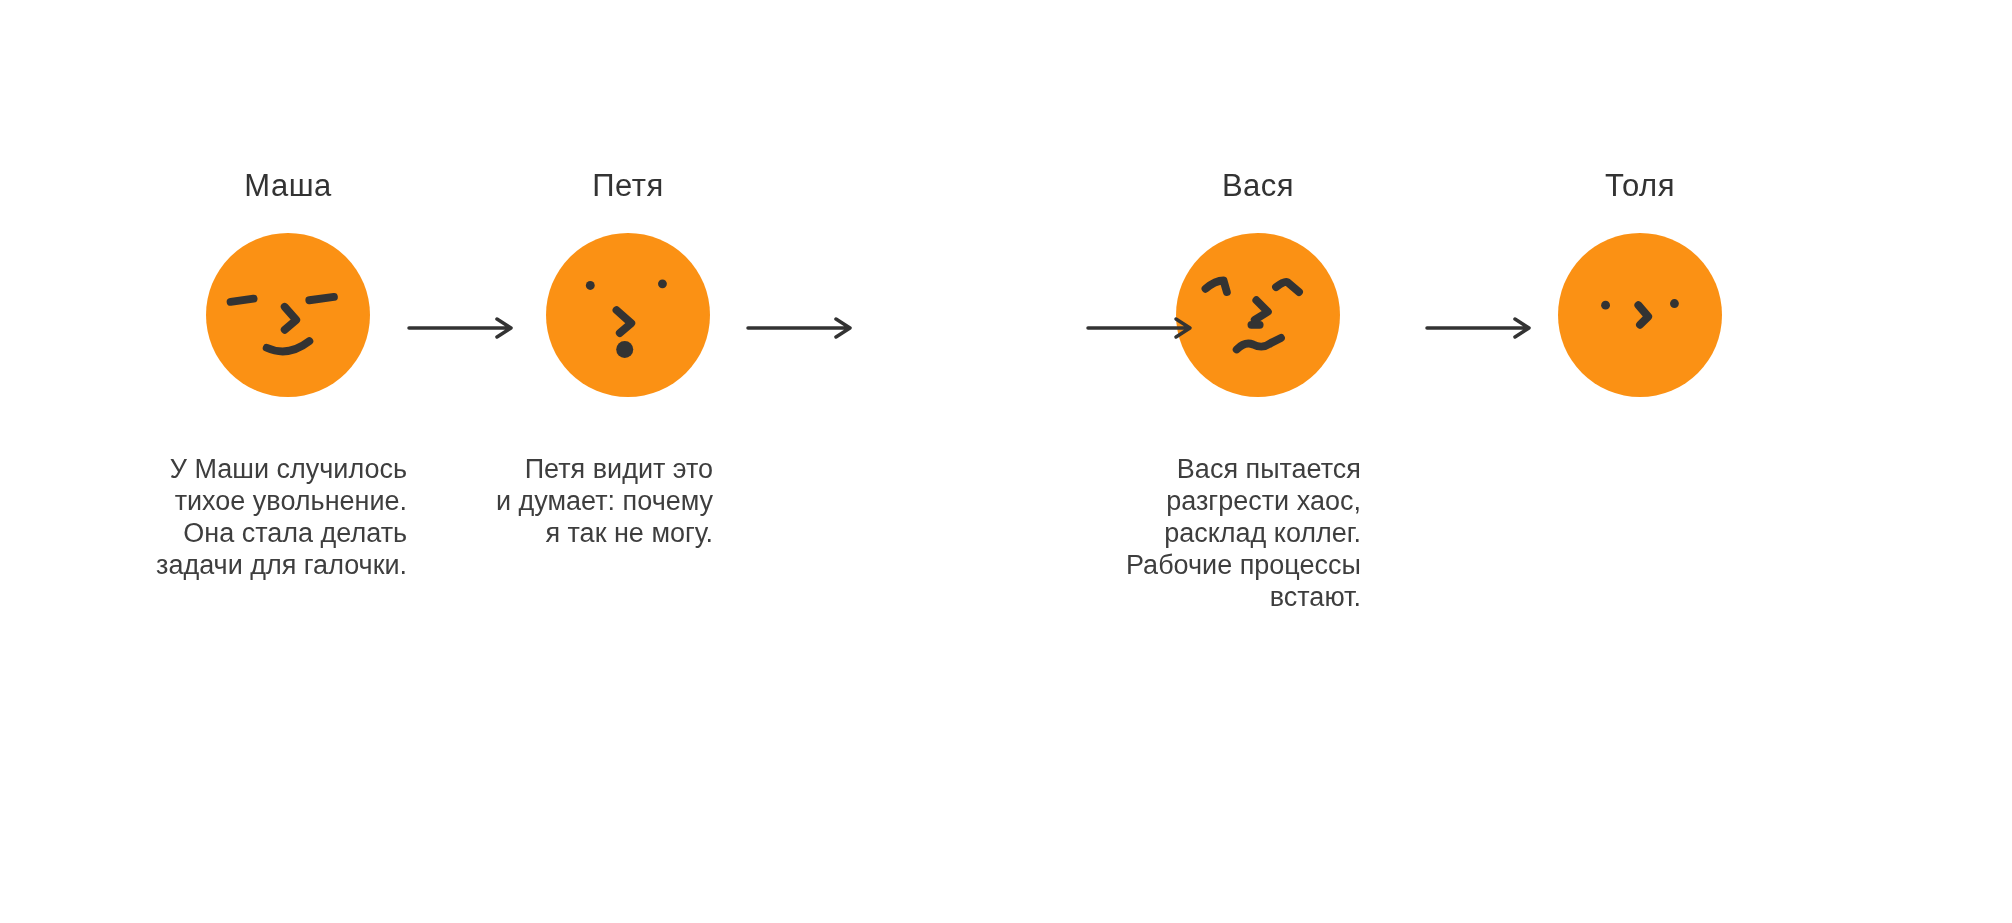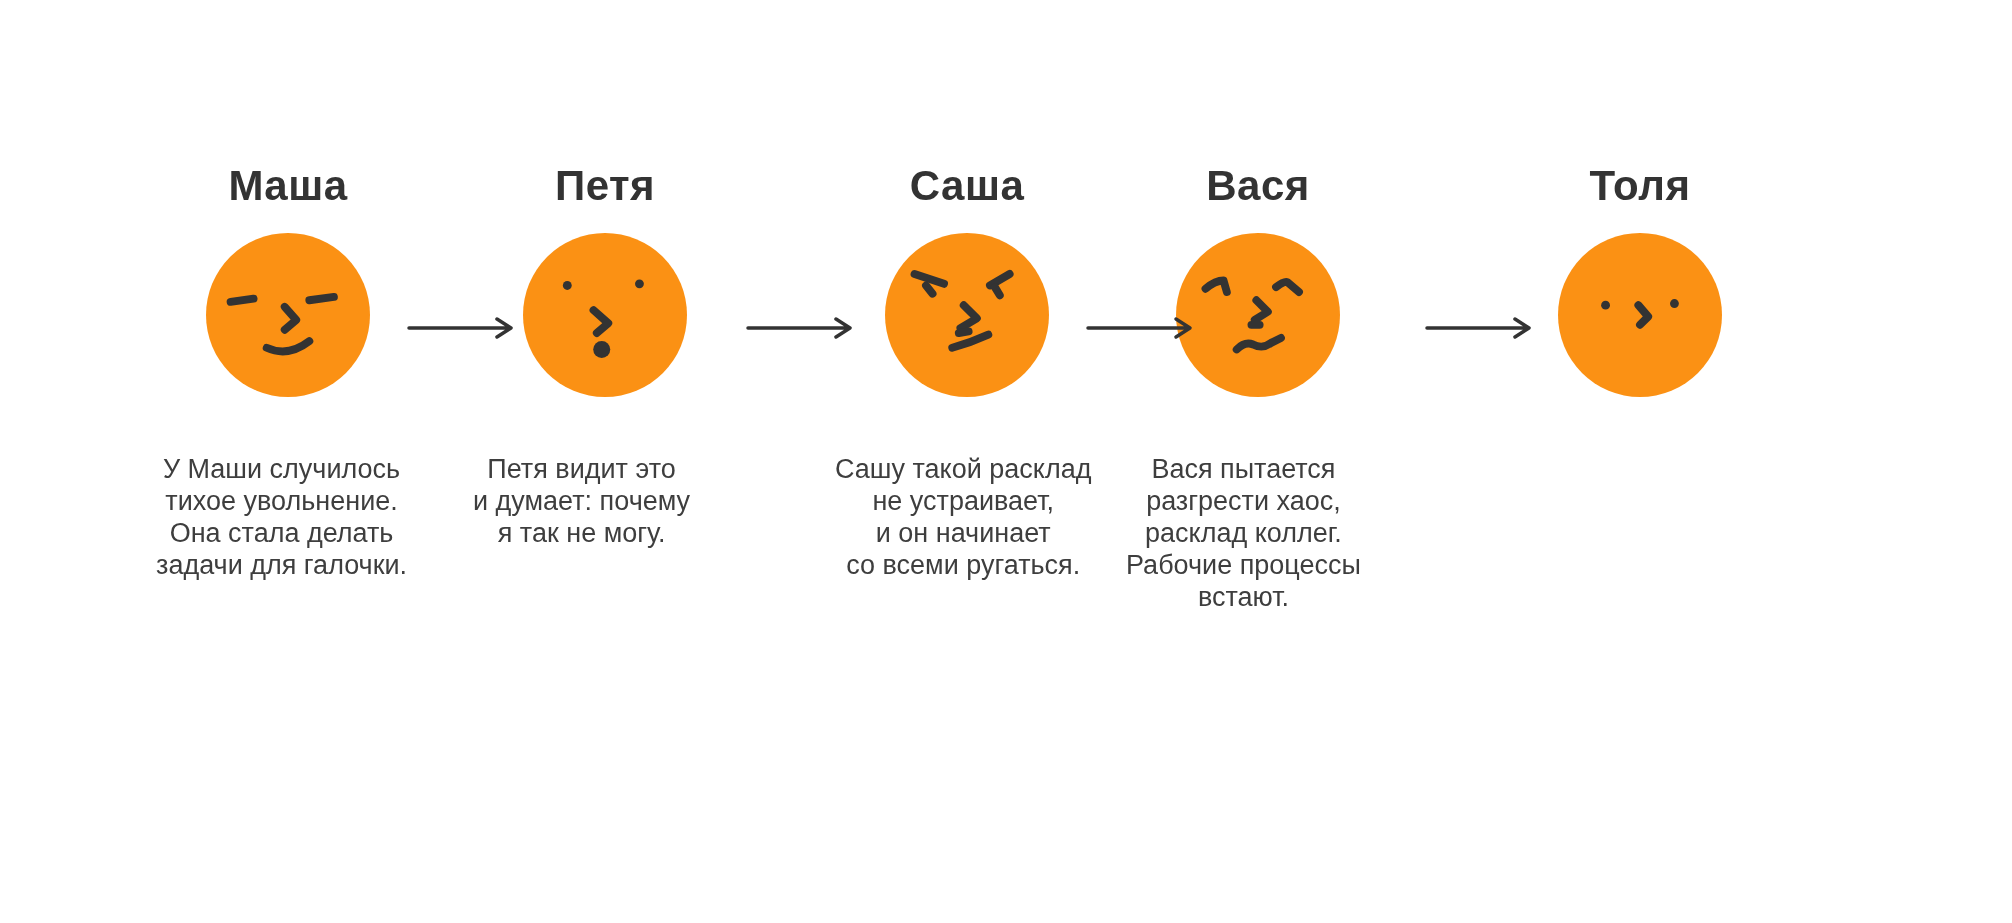--- a/index.html
+++ b/index.html
@@ -17,23 +17,23 @@
   .column {
     position: absolute;
     top: 163px;
     width: 320px;
     display: flex;
     flex-direction: column;
     align-items: center;
   }
 
   .person-name {
-    font-size: 42px;
+    font-size: 31px;
     line-height: 46px;
-    font-weight: 700;
+    font-weight: 400;
     letter-spacing: 0.5px;
     color: var(--ink, #333333);
     text-align: right;
   }
 
   .face {
     margin-top: 24px;
     width: 164px;
     height: 164px;
   }
@@ -52,21 +52,21 @@
   .dot { fill: var(--ink, #333333); }
 
   .person-desc {
     margin-top: 56px;
     align-self: flex-start;
     margin-left: 28px;
     font-size: 27px;
     line-height: 32px;
     color: var(--body-text, #3E3E3E);
     white-space: pre-line;
-    text-align: center;
+    text-align: right;
   }
 
   .arrow {
     position: absolute;
     top: 314px;
     width: 110px;
     height: 28px;
   }
   .arrow svg { display: block; }
   .arrow-ln {
@@ -92,55 +92,36 @@
         <path class="ln" d="M48 45 L55 53 L48 59"></path>
         <path class="ln" d="M37 70 Q50 76 63 66"></path>
       </svg>
     </div>
     <p class="person-desc">У Маши случилось
 тихое увольнение.
 Она стала делать
 задачи для галочки.</p>
   </section>
 
-  <section class="column" style="left:445px">
+  <section class="column" style="left:468px">
     <h2 class="person-name">Петя</h2>
     <div class="face">
       <svg viewBox="0 0 100 100" width="164" height="164" aria-hidden="true">
         <circle class="skin" cx="50" cy="50" r="50"></circle>
         <circle class="dot" cx="27" cy="32" r="2.7"></circle>
         <circle class="dot" cx="71" cy="31" r="2.7"></circle>
         <path class="ln" d="M43 47 L52 55 L45 61"></path>
         <circle class="dot" cx="48" cy="71" r="5.2"></circle>
       </svg>
     </div>
     <p class="person-desc">Петя видит это
 и думает: почему
 я так не могу.</p>
   </section>
 
-  <section class="column" style="left:807px">
-    <h2 class="person-name">Саша</h2>
-    <div class="face">
-      <svg viewBox="0 0 100 100" width="164" height="164" aria-hidden="true">
-        <circle class="skin" cx="50" cy="50" r="50"></circle>
-        <path class="ln" d="M18 25 L36 31"></path>
-        <path class="ln" d="M25 32 L29 37"></path>
-        <path class="ln" d="M76 25 L64 32"></path>
-        <path class="ln" d="M67 33 L70 38"></path>
-        <path class="ln" d="M48 44 L56 52 L46 58"></path>
-        <path class="ln" d="M45 61 L51 60"></path>
-        <path class="ln" d="M41 70 Q52 67 63 62"></path>
-      </svg>
-    </div>
-    <p class="person-desc">Сашу такой расклад
-не устраивает,
-и он начинает
-со всеми ругаться.</p>
-  </section>
 
   <section class="column" style="left:1098px">
     <h2 class="person-name">Вася</h2>
     <div class="face">
       <svg viewBox="0 0 100 100" width="164" height="164" aria-hidden="true">
         <circle class="skin" cx="50" cy="50" r="50"></circle>
         <path class="ln" d="M18 34 Q24 29 29 29 L31 36"></path>
         <path class="ln" d="M61 33 Q66 29 68 30 L75 36"></path>
         <path class="ln" d="M49 41 L56 48 L48 53"></path>
         <path class="ln" d="M46 56 L51 56"></path>

